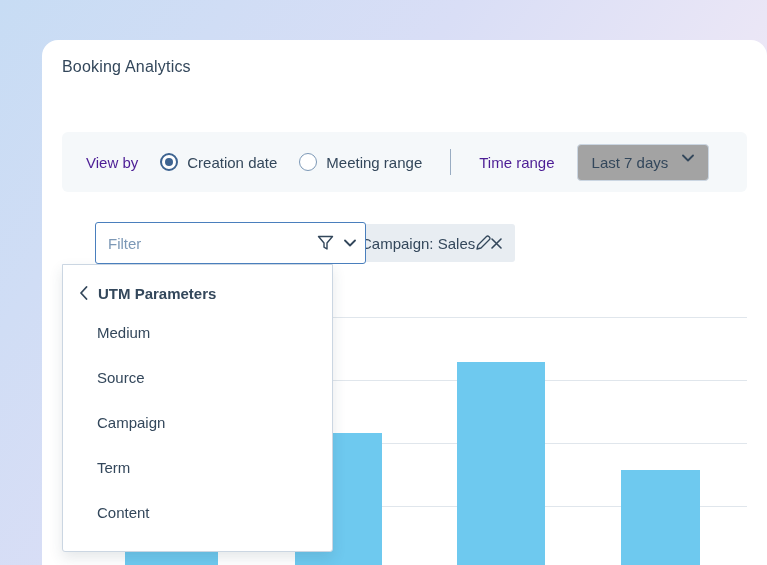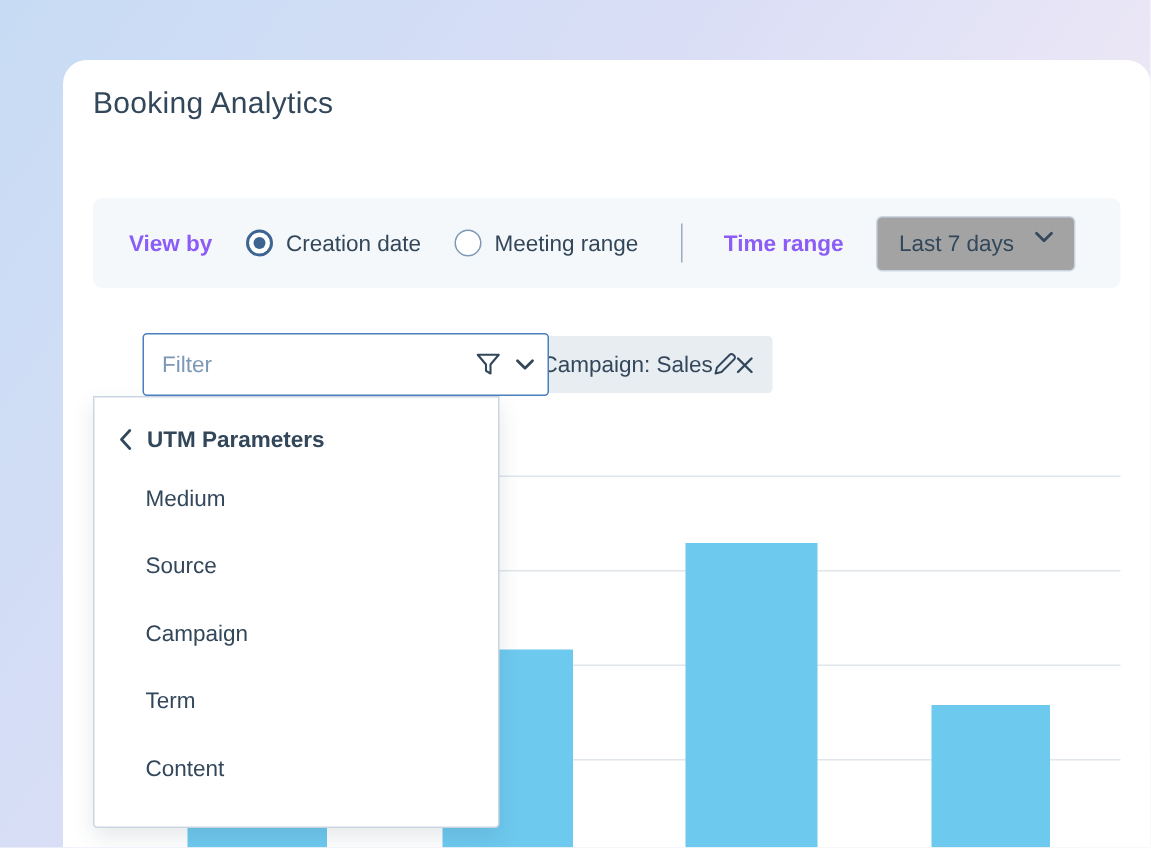--- a/index.html
+++ b/index.html
@@ -9,30 +9,30 @@
     background:linear-gradient(125deg, #c7dcf4 0%, #d9def6 40%, #ece7f6 70%, #f5ecf4 100%);
     position:relative;
     color:#33475b;
   }
   .card {
     position:absolute; left:42px; top:40px; width:725px; height:525px;
     background:#ffffff; border-radius:16px 16px 0 0; overflow:hidden;
   }
   .page-title {
     position:absolute; left:20px; top:18px;
-    font-size:20px; font-weight:500; color:#33475b; letter-spacing:.2px;
+    font-size:16px; font-weight:500; color:#33475b; letter-spacing:.2px;
   }
   
   .toolbar {
     position:absolute; left:20px; top:92px; width:685px; height:60px;
     background:#f5f8fa; border-radius:6px;
     display:flex; align-items:center; padding:0 24px; gap:22px;
     font-size:15px;
   }
-  .bold-label { font-weight:700; color:#8b5cf6; white-space:nowrap; }
+  .bold-label { font-weight:400; color:#4c1d95; white-space:nowrap; }
   .radio-option { display:flex; align-items:center; gap:9px; cursor:pointer; white-space:nowrap; }
   .radio-circle {
     width:18px; height:18px; border-radius:50%; border:1px solid #7c98b6;
     background:#fff; position:relative; flex:0 0 auto;
   }
   .radio-option.selected .radio-circle { border:2px solid #3e6491; }
   .radio-option.selected .radio-circle::after {
     content:""; position:absolute; left:50%; top:50%; transform:translate(-50%,-50%);
     width:8px; height:8px; border-radius:50%; background:#3e6491;
   }

